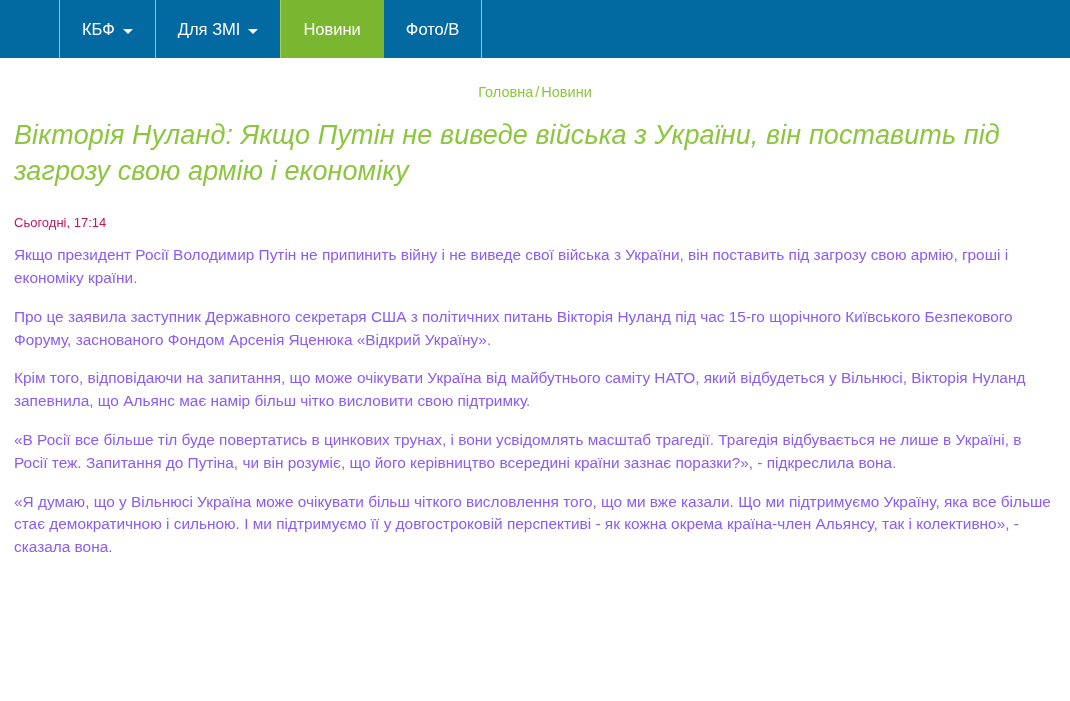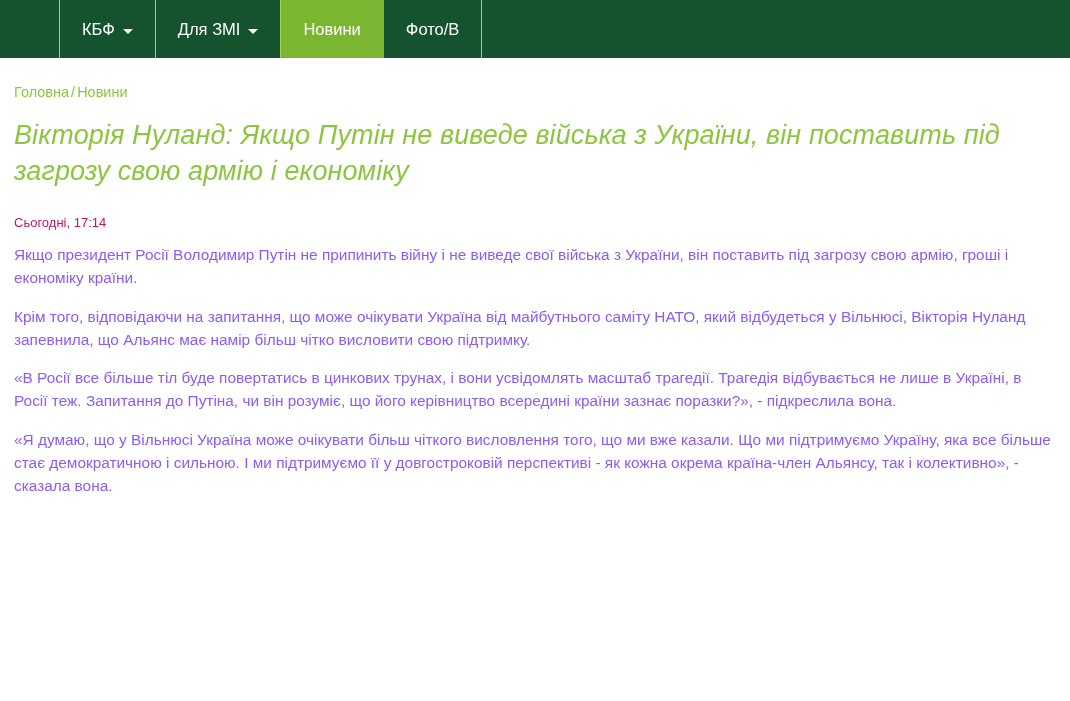--- a/index.html
+++ b/index.html
@@ -13,21 +13,21 @@
     font-family: "Liberation Sans", sans-serif;
     color: #333333;
     overflow: hidden;
   }
 
   
   .navbar {
     display: flex;
     width: 100%;
     height: 58px;
-    background: #14532d;
+    background: #0369a1;
     align-items: stretch;
   }
   .nav-item {
     display: flex;
     align-items: center;
     justify-content: center;
     color: #ffffff;
     font-size: 16.5px;
     padding: 0 22px;
     white-space: nowrap;
@@ -61,20 +61,21 @@
 
   
   .content {
     padding: 0 14px;
     box-sizing: border-box;
   }
   .breadcrumb {
     margin-top: 26px;
     font-size: 14.5px;
     color: #8cc63e;
+    text-align: center;
   }
   .breadcrumb a {
     color: #8cc63e;
     text-decoration: none;
   }
   .breadcrumb .sep {
     color: #8cc63e;
     margin: 0 2px;
   }
 
@@ -135,18 +136,19 @@
   <div class="breadcrumb">
     <a href="#">Головна</a><span class="sep">/</span><a href="#">Новини</a>
   </div>
 
   <h1 class="article-title">Вікторія Нуланд: Якщо Путін не виведе війська з України, він поставить під загрозу свою армію і економіку</h1>
 
   <div class="timestamp">Сьогодні, 17:14</div>
 
   <div class="article-body">
     <p>Якщо президент Росії Володимир Путін не припинить війну і не виведе свої війська з України, він поставить під загрозу свою армію, гроші і економіку країни.</p>
+    <p>Про це заявила заступник Державного секретаря США з політичних питань Вікторія Нуланд під час 15-го щорічного Київського Безпекового Форуму, заснованого Фондом Арсенія Яценюка «Відкрий Україну».</p>
     <p>Крім того, відповідаючи на запитання, що може очікувати Україна від майбутнього саміту НАТО, який відбудеться у Вільнюсі, Вікторія Нуланд запевнила, що Альянс має намір більш чітко висловити свою підтримку.</p>
     <p>«В Росії все більше тіл буде повертатись в цинкових трунах, і вони усвідомлять масштаб трагедії. Трагедія відбувається не лише в Україні, в Росії теж. Запитання до Путіна, чи він розуміє, що його керівництво всередині країни зазнає поразки?», - підкреслила вона.</p>
     <p>«Я думаю, що у Вільнюсі Україна може очікувати більш чіткого висловлення того, що ми вже казали. Що ми підтримуємо Україну, яка все більше стає демократичною і сильною. І ми підтримуємо її у довгостроковій перспективі - як кожна окрема країна-член Альянсу, так і колективно», - сказала вона.</p>
   </div>
 
 </div>
 
 </body></html>

